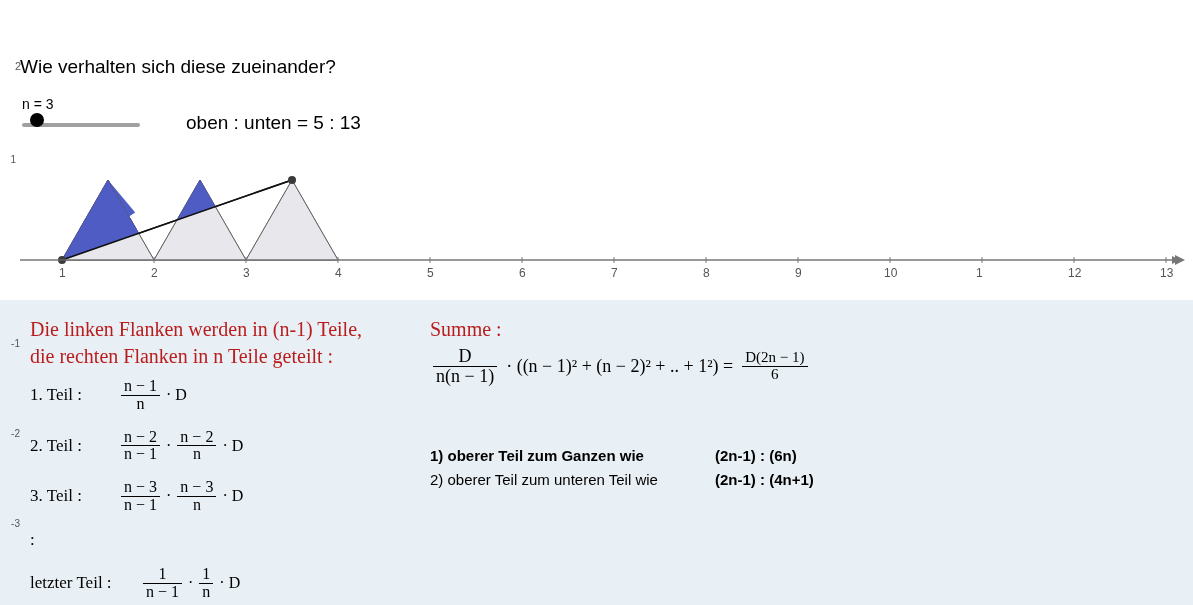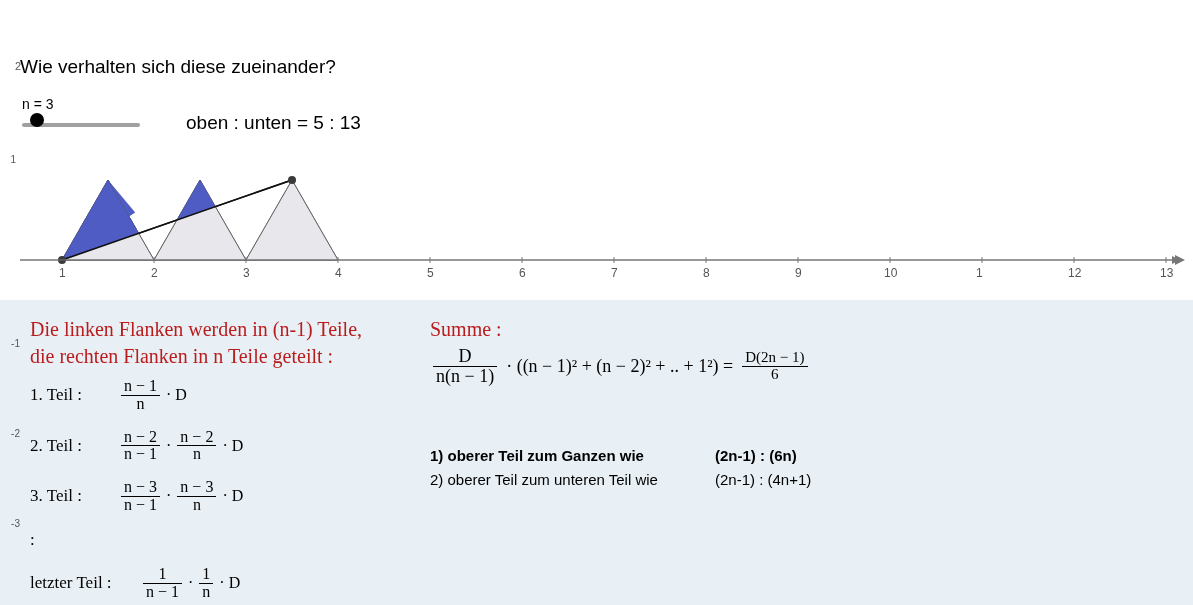--- a/index.html
+++ b/index.html
@@ -273,20 +273,20 @@
         </span>
       </div>
 
       <div class="ratio-lines" style="margin-top:58px;">
         <div style="display:flex;">
           <span style="min-width:255px; font-weight:bold;">1) oberer Teil zum Ganzen wie</span>
           <span style="margin-left:30px; font-weight:bold;">(2n-1) : (6n)</span>
         </div>
         <div style="display:flex;">
           <span style="min-width:285px; font-weight:normal;">2) oberer Teil zum unteren Teil wie</span>
-          <span style="font-weight:normal;">(2n-1) : (4n+1)</span>
+          <span style="font-weight:bold;">(2n-1) : (4n+1)</span>
         </div>
       </div>
     </div>
 
   </div>
 
 </div>
 
 </body></html>

